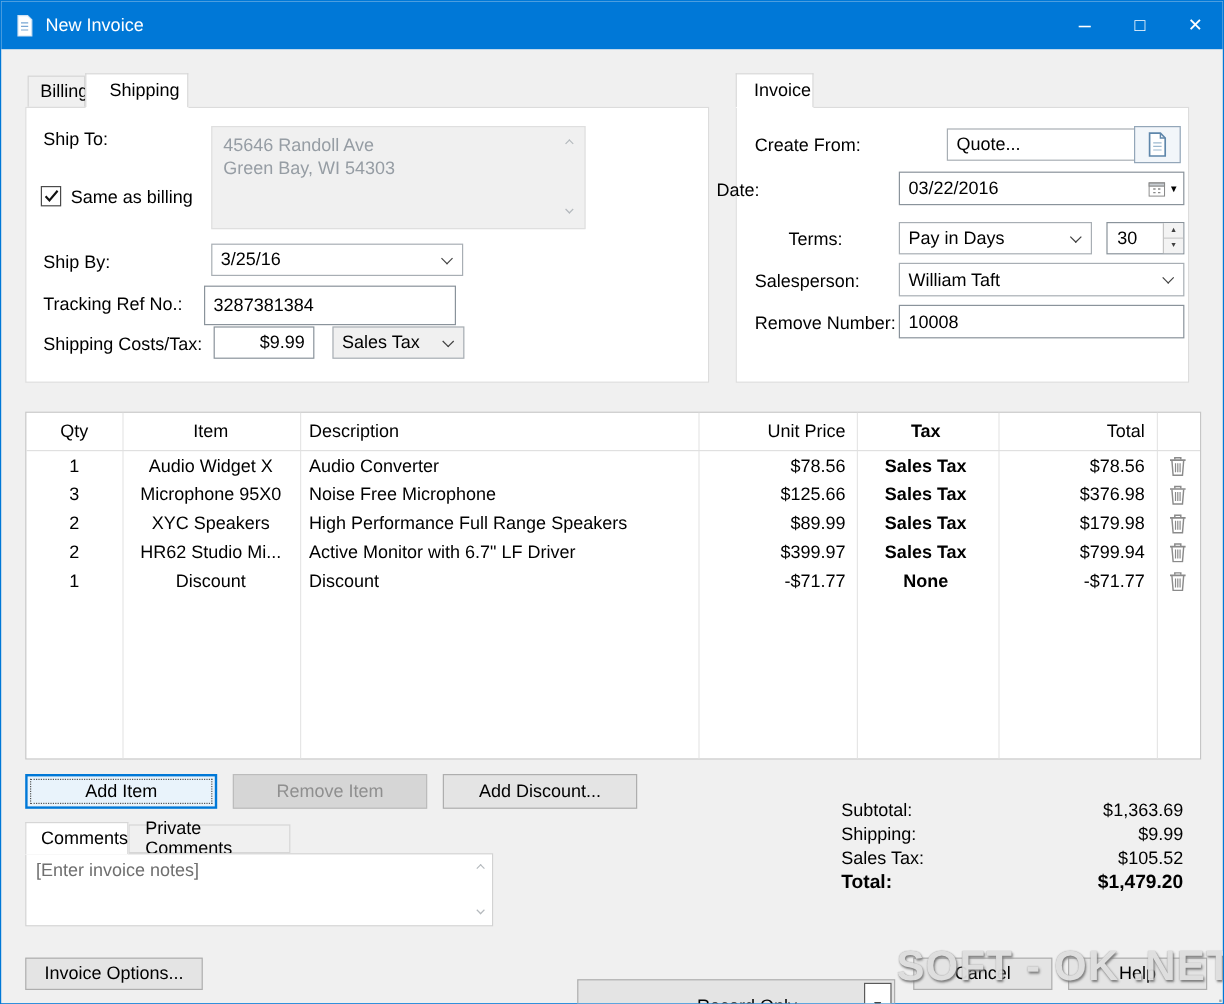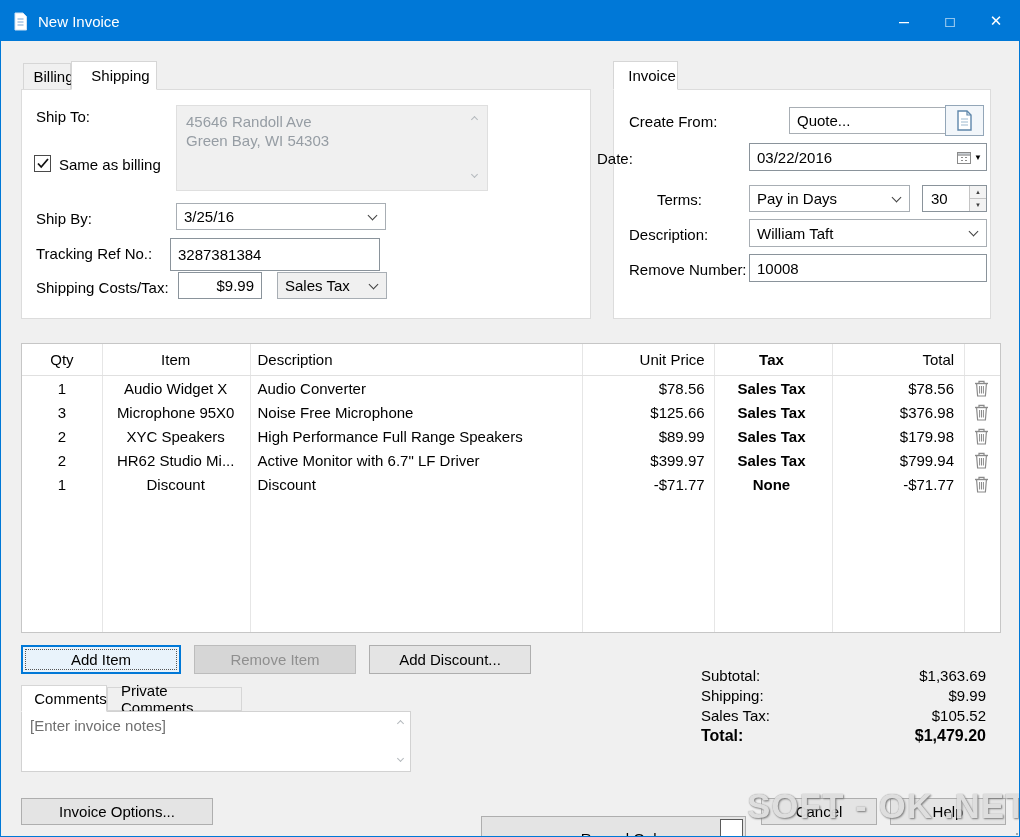--- a/index.html
+++ b/index.html
@@ -198,21 +198,21 @@
     <span class="chev"></span>
   </div>
   <div class="spinner" style="left:921px; top:184px; width:65px; height:27px;">
     <span class="spin-val">30</span>
     <span class="spin-btns">
       <span class="spin-btn">▲</span>
       <span class="spin-btn">▼</span>
     </span>
   </div>
 
-  <div class="label" style="left:628px; top:225px;">Description:</div>
+  <div class="label" style="left:628px; top:225px;">Salesperson:</div>
   <div class="combo" style="left:748px; top:218px; width:238px; height:28px;">
     <span>William Taft</span>
     <span class="chev"></span>
   </div>
 
   <div class="label" style="left:628px; top:260px;">Remove Number:</div>
   <div class="textbox" style="left:748px; top:253px; width:238px; height:28px;">
     <input type="text" value="10008" style="">
   </div>
 
@@ -354,21 +354,21 @@
   </div>
   <div class="totals-row" style="top:706px;">
     <span>Sales Tax:</span>
     <span>$105.52</span>
   </div>
   <div class="totals-row bold" style="top:726px;">
     <span>Total:</span>
     <span>$1,479.20</span>
   </div>
 
-  <div class="btn" style="left:20px; top:797px; width:192px; height:27px;">
+  <div class="btn" style="left:20px; top:797px; width:148px; height:27px;">
     <span>Invoice Options...</span>
   </div>
   <div class="btn" style="left:480px; top:815px; width:265px; height:44px;padding-left:18px;">
     <span style="flex:1; text-align:center;">Record Only</span>
     <span class="split-arrow">
       <span>▼</span>
     </span>
   </div>
   <div class="btn" style="left:760px; top:797px; width:116px; height:27px;">
     <span>Cancel</span>

